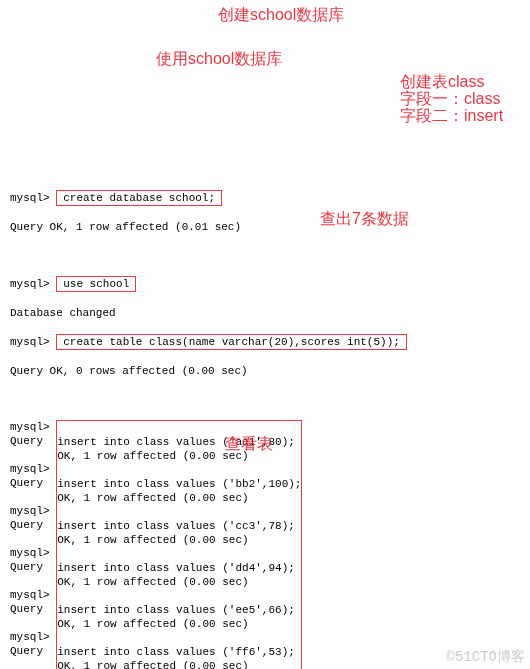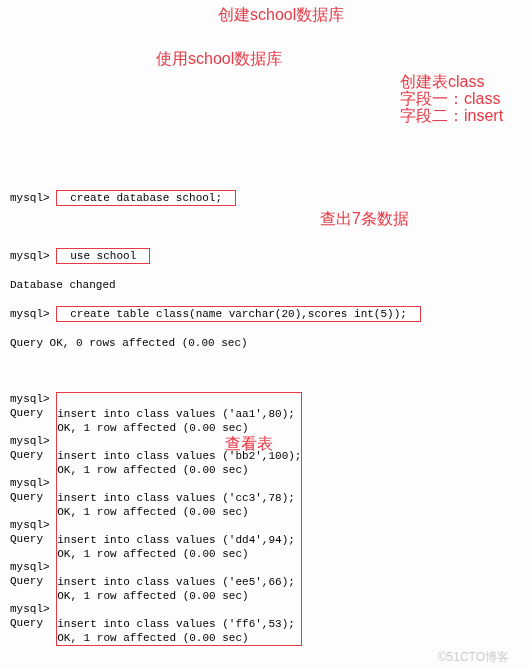--- a/index.html
+++ b/index.html
@@ -9,42 +9,43 @@
       background: #fdfdfd;
       font-family: "Courier New", monospace;
       font-size: 11px;
       line-height: 14px;
       padding: 8px 10px;
       color: #000;
       position: relative;
       white-space: pre;
     }
     .line { display: block; }
-    .box { border: 1.5px solid #e63946; display: inline-block; padding: 0 13px; }
+    .box { border: 1.5px solid #e63946; display: inline-block; padding: 0 6px; }
     .annot { color: #e63946; font-family: "Microsoft YaHei", sans-serif; font-size: 16px; position: absolute; white-space: nowrap; }
     .insert-box { border: 1.5px solid #e63946; display: inline-block; padding: 0 0 0 0; }
-    .watermark { position: absolute; right: 21px; bottom: 5px; color: #ccc; font-size: 12px; font-family: Liberation Sans, sans-serif; }
+    .watermark { position: absolute; right: 5px; bottom: 5px; color: #ccc; font-size: 14px; font-family: Liberation Mono, monospace; }
     .row { display: flex; align-items: flex-start; }
     .prefix { flex-shrink: 0; }
   </style>
 </head>
 <body>
 
 
 
 <span class="annot" style="top:8px; left:218px;">创建school数据库</span>
 <span class="annot" style="top:52px; left:156px;">使用school数据库</span>
 <span class="annot" style="top:75px; left:400px;">创建表class</span>
 <span class="annot" style="top:92px; left:400px;">字段一：class</span>
 <span class="annot" style="top:109px; left:400px;">字段二：insert</span>
 <span class="annot" style="top:212px; left:320px;">查出7条数据</span>
 <span class="annot" style="top:437px; left:225px;">查看表</span>
 
 <div>
 <span class="line"><span>mysql&gt;</span> <span class="box">create database school;</span></span>
+<span class="line">Query OK, 1 row affected (0.01 sec)</span>
 <span class="line"> </span>
 <span class="line"><span>mysql&gt;</span> <span class="box">use school</span></span>
 <span class="line">Database changed</span>
 <span class="line"><span>mysql&gt;</span> <span class="box">create table class(name varchar(20),scores int(5));</span></span>
 <span class="line">Query OK, 0 rows affected (0.00 sec)</span>
 <span class="line"> </span>
 <div class="row">
 <span class="prefix"><span class="line"><span>mysql&gt;</span> </span><span class="line">Query </span><span class="line"> </span><span class="line"><span>mysql&gt;</span> </span><span class="line">Query </span><span class="line"> </span><span class="line"><span>mysql&gt;</span> </span><span class="line">Query </span><span class="line"> </span><span class="line"><span>mysql&gt;</span> </span><span class="line">Query </span><span class="line"> </span><span class="line"><span>mysql&gt;</span> </span><span class="line">Query </span><span class="line"> </span><span class="line"><span>mysql&gt;</span> </span><span class="line">Query </span><span class="line"> </span></span>
 <span class="insert-box">
 <span class="line">insert into class values ('aa1',80);</span><span class="line">OK, 1 row affected (0.00 sec)</span><span class="line"> </span><span class="line">insert into class values ('bb2',100);</span><span class="line">OK, 1 row affected (0.00 sec)</span><span class="line"> </span><span class="line">insert into class values ('cc3',78);</span><span class="line">OK, 1 row affected (0.00 sec)</span><span class="line"> </span><span class="line">insert into class values ('dd4',94);</span><span class="line">OK, 1 row affected (0.00 sec)</span><span class="line"> </span><span class="line">insert into class values ('ee5',66);</span><span class="line">OK, 1 row affected (0.00 sec)</span><span class="line"> </span><span class="line">insert into class values ('ff6',53);</span><span class="line">OK, 1 row affected (0.00 sec)</span></span>

